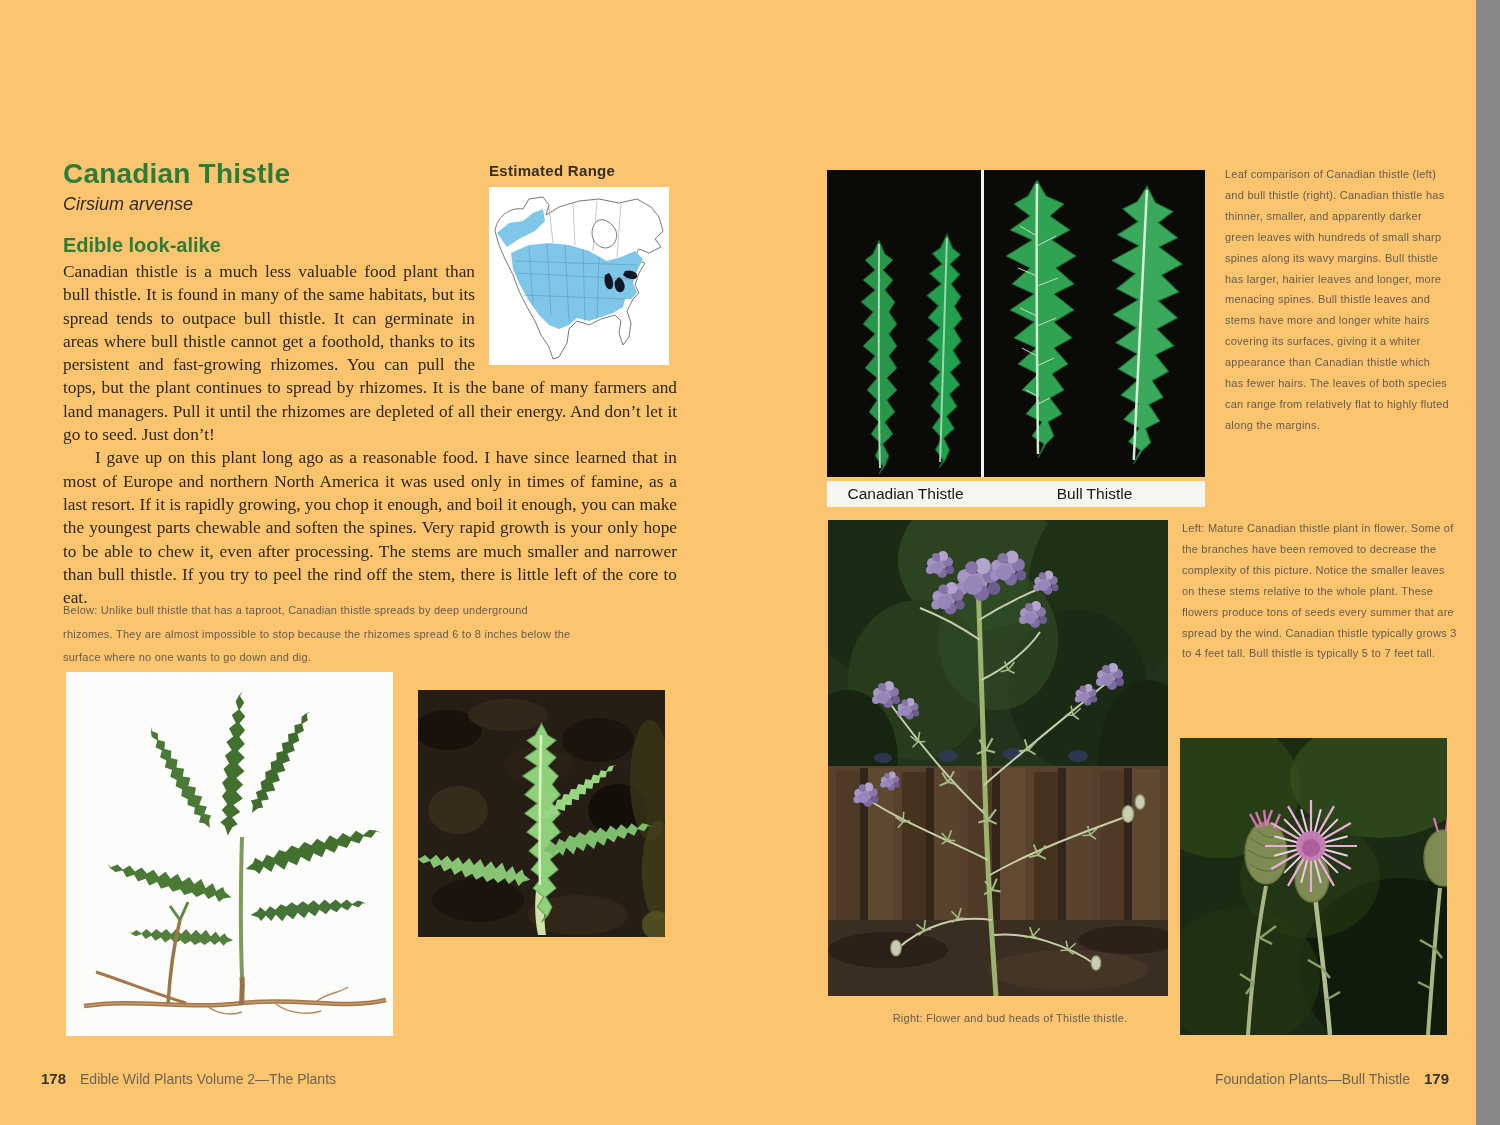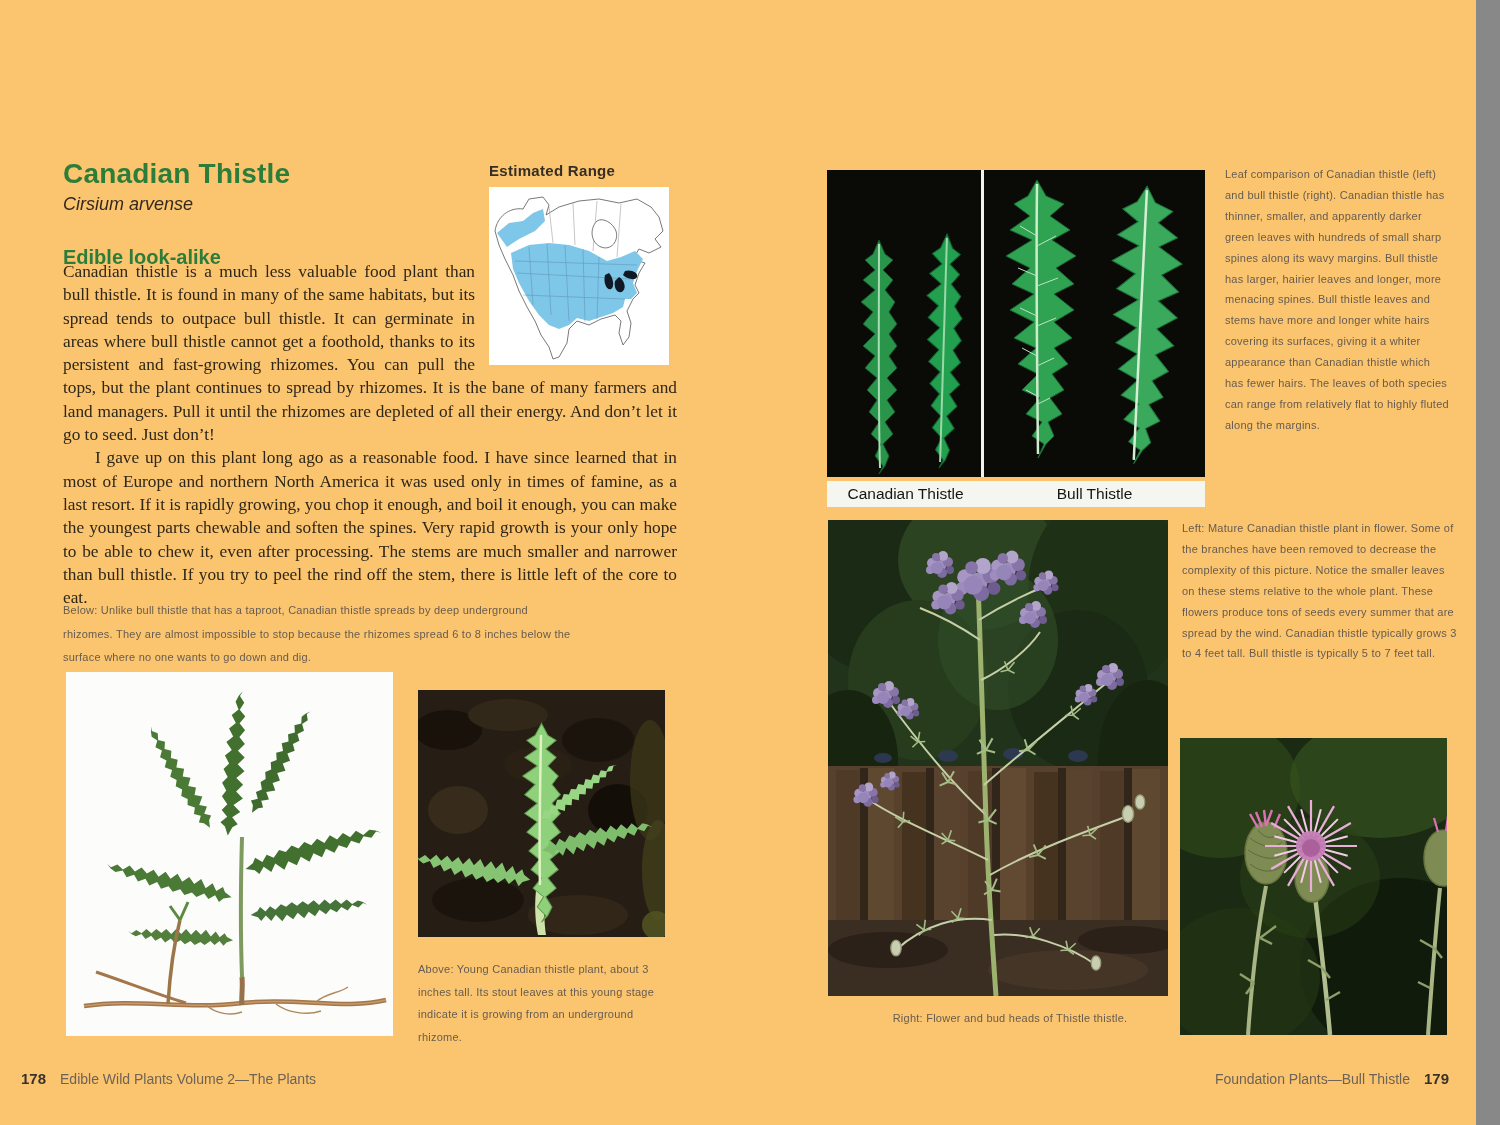--- a/index.html
+++ b/index.html
@@ -14,21 +14,21 @@
   
   .page-title {
     left:63px; top:158px; font-size:28px; font-weight:bold;
     color:#2d7d3a; letter-spacing:.2px;
   }
   .species {
     left:63px; top:194px; font-family:Liberation Sans, sans-serif;
     font-style:italic; font-size:18px; color:#33291d;
   }
   .section-heading {
-    left:63px; top:234px; font-size:20px; font-weight:bold; color:#2d7d3a;margin-top:12px;
+    left:63px; top:234px; font-size:20px; font-weight:bold; color:#2d7d3a;
   }
   .body-text {
     left:63px; top:260px; width:614px;
     font-family:"Liberation Serif", serif; font-size:17.3px;
     line-height:23.3px; color:#2f2719; text-align:justify;
   }
   .map-spacer { float:right; width:202px; height:112px; }
   .body-text p + p { text-indent:32px; }
 
   .caption {
@@ -56,21 +56,21 @@
   .leafcmp-labels {
     display:flex; background:#f6f6f1; height:26px; align-items:center;
   }
   .leafcmp-labels span {
     font-size:15.5px; color:#151515; text-align:center;
   }
   .leafcmp-labels .l1 { width:157px; }
   .leafcmp-labels .l2 { width:221px; }
 
   
-  .footer-left  { left:21px;  top:1070px; font-size:14px; color:#6e6357; }
+  .footer-left  { left:41px;  top:1070px; font-size:14px; color:#6e6357; }
   .footer-right { right:27px; top:1070px; font-size:14px; color:#6e6357; text-align:right; }
   .pagenum { font-weight:bold; font-size:15px; color:#38322a; }
   .footer-left .pagenum { margin-right:14px; }
   .footer-right .pagenum { margin-left:14px; }
 </style>
 </head>
 <body>
 
 <svg width="0" height="0" style="position:absolute" aria-hidden="true">
   <defs>
@@ -213,21 +213,20 @@
         </g>
       <g transform="translate(126,178) rotate(258) scale(0.58,0.48)">
           <use href="#leafA" fill="#7dbd6c"></use>
         </g>
       <g transform="translate(128,140) rotate(235) scale(0.4)">
           <use href="#leafA" fill="#98d684"></use>
         </g>
     </svg>
   </div>
 
-  <div class="abs caption cap-above">Above: Young Canadian thistle plant, about 3 inches tall. Its stout leaves at this young stage indicate it is growing from an underground rhizome.</div>
 
   <div class="abs leafcmp">
     <svg width="378" height="307" viewBox="0 0 378 307">
       <rect width="378" height="307" fill="#0a0a07"></rect>
       <g transform="translate(22,66)">
         <use href="#leafA" fill="#28954a" stroke="#16572b" stroke-width="1"></use>
         <path d="M30,8 C30,80 29,160 31,232" stroke="#a8dcb2" stroke-width="2" fill="none"></path>
       </g>
       <g transform="translate(86,60) rotate(2,30,120)">
         <use href="#leafA" fill="#23a04f" stroke="#156331" stroke-width="1"></use>

